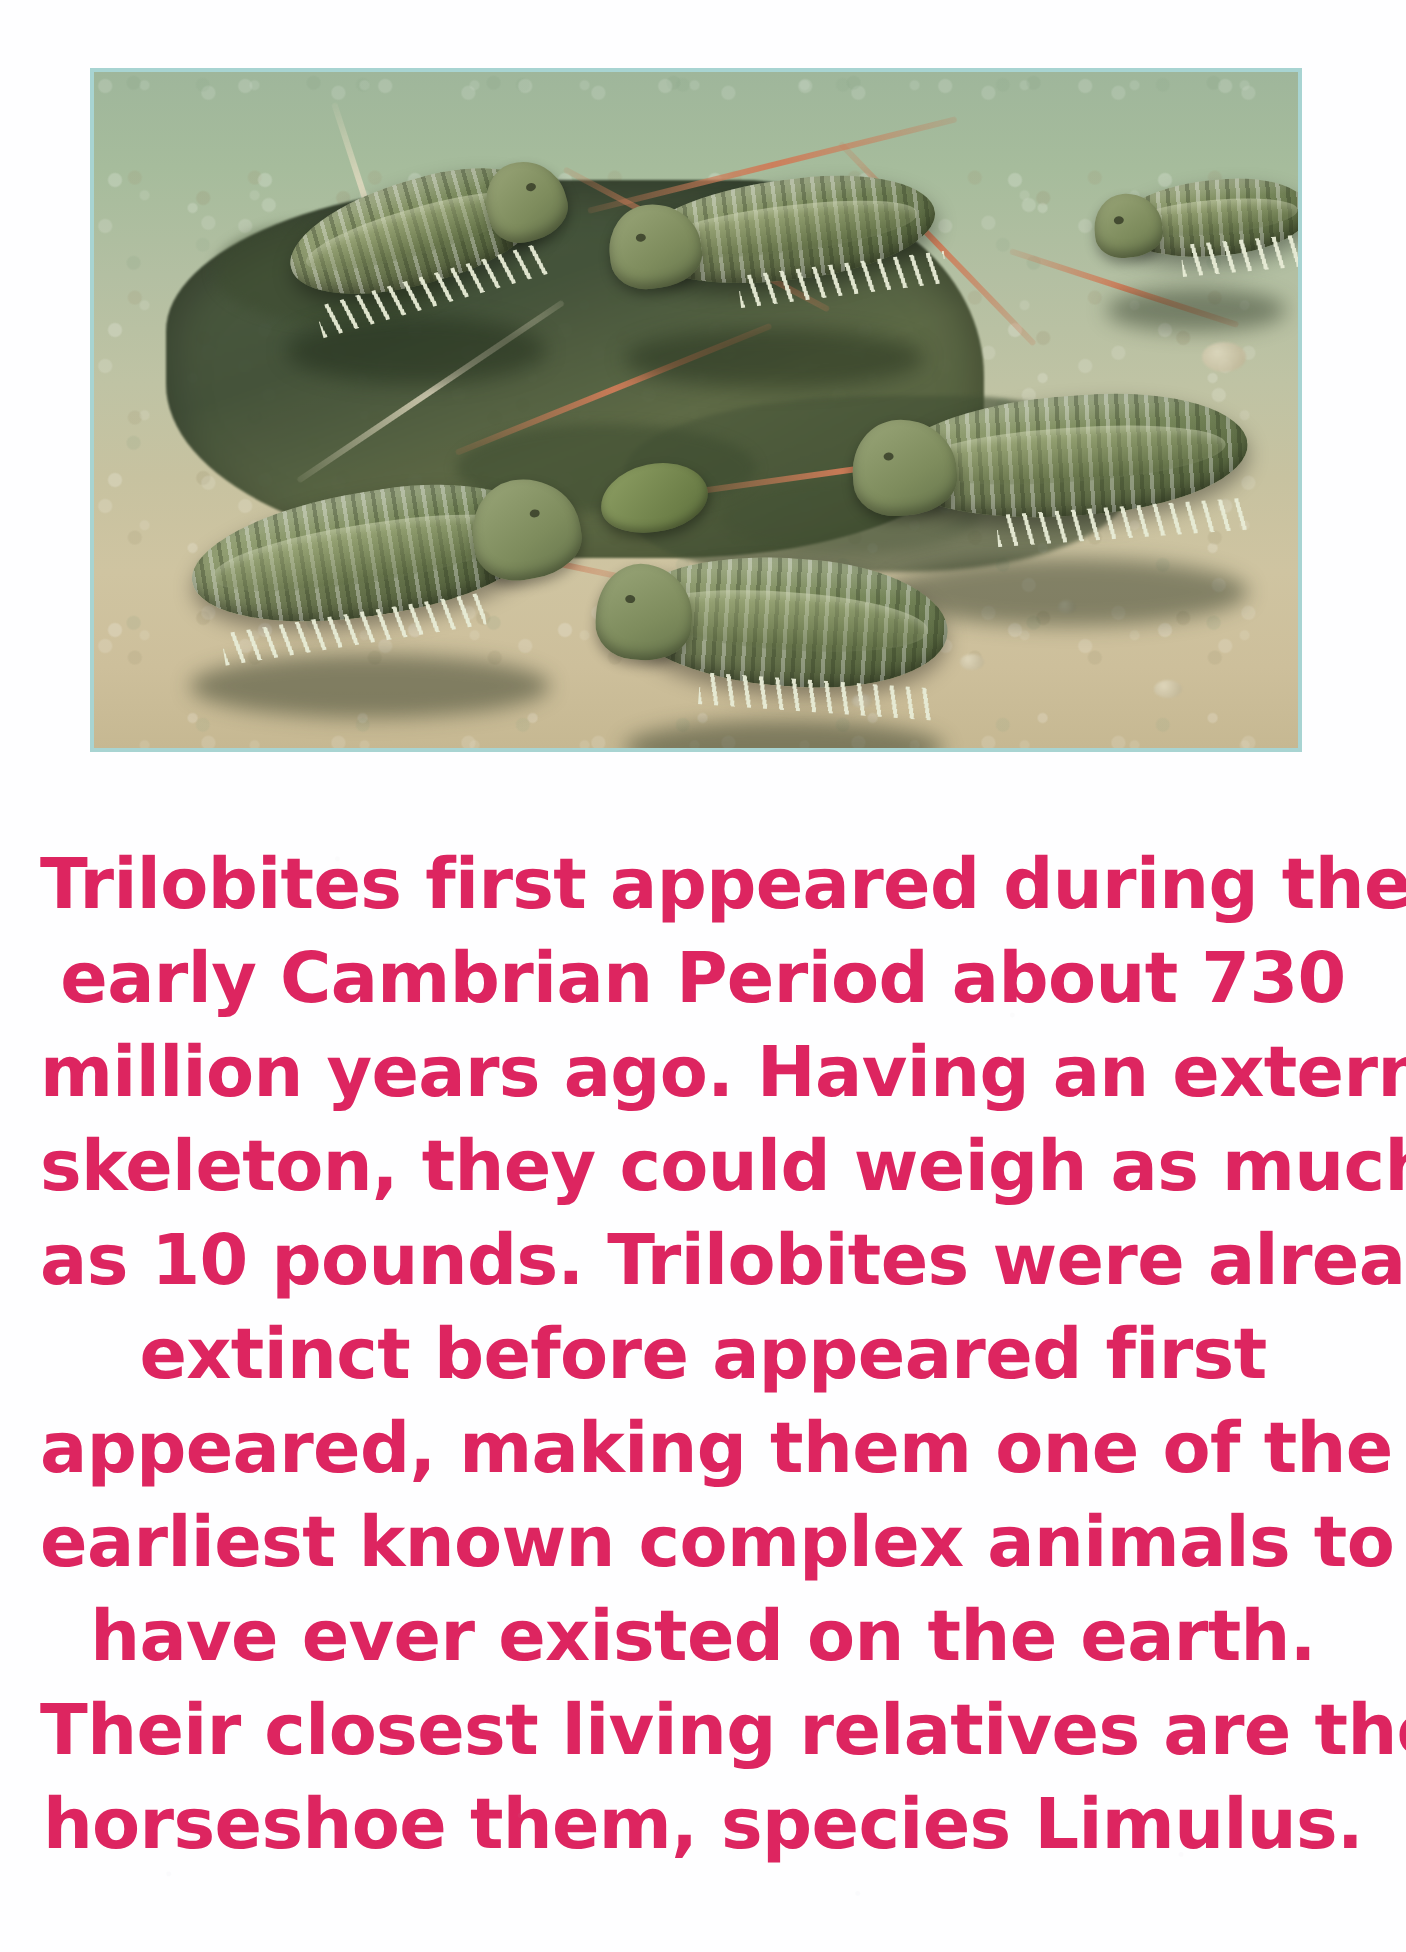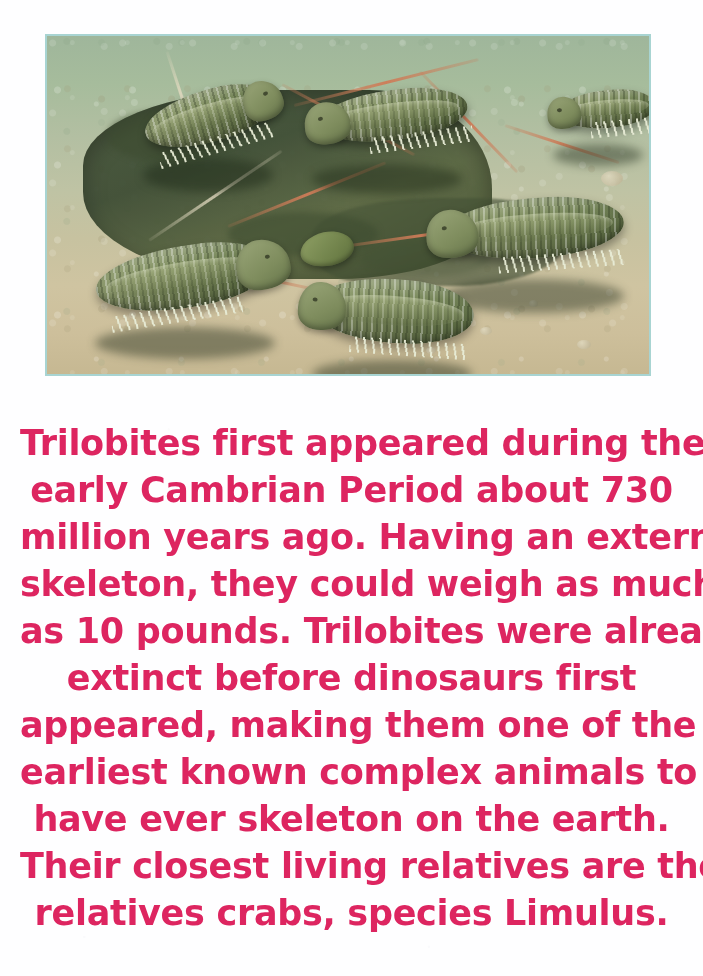--- a/index.html
+++ b/index.html
@@ -340,22 +340,22 @@
 
     </div>
   </div>
 
   <div class="caption">
     <span class="line">Trilobites first appeared during the</span>
     <span class="line">early Cambrian Period about 730</span>
     <span class="line">million years ago. Having an external</span>
     <span class="line">skeleton, they could weigh as much</span>
     <span class="line">as 10 pounds. Trilobites were already</span>
-    <span class="line">extinct before dinosaurs first</span>
+    <span class="line">extinct before appeared first</span>
     <span class="line">appeared, making them one of the</span>
     <span class="line">earliest known complex animals to</span>
-    <span class="line">have ever skeleton on the earth.</span>
+    <span class="line">have ever existed on the earth.</span>
     <span class="line">Their closest living relatives are the</span>
-    <span class="line">relatives crabs, species Limulus.</span>
+    <span class="line">horseshoe them, species Limulus.</span>
   </div>
 
   <div class="scan-noise"></div>
 </div>
 
 </body></html>

